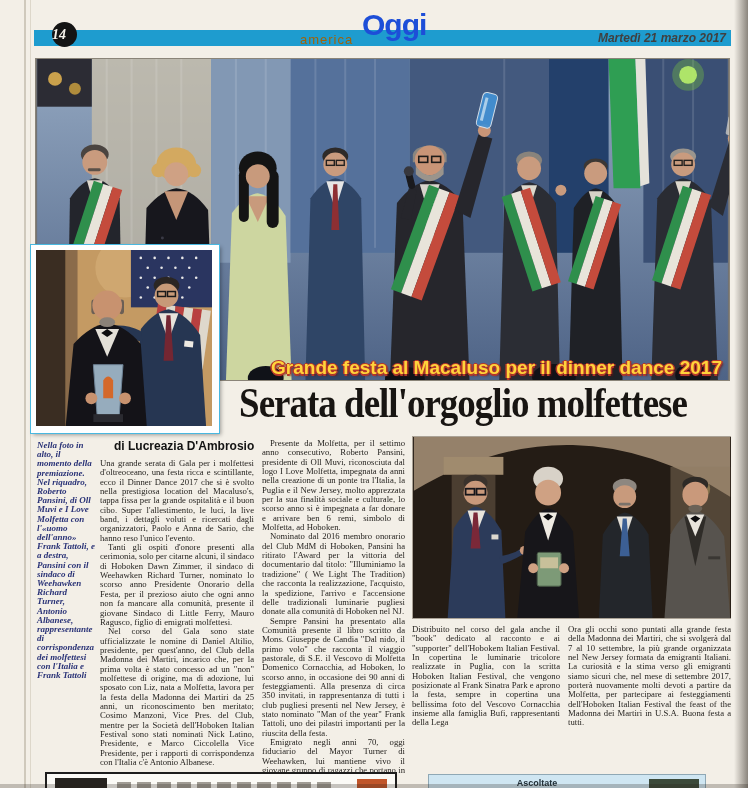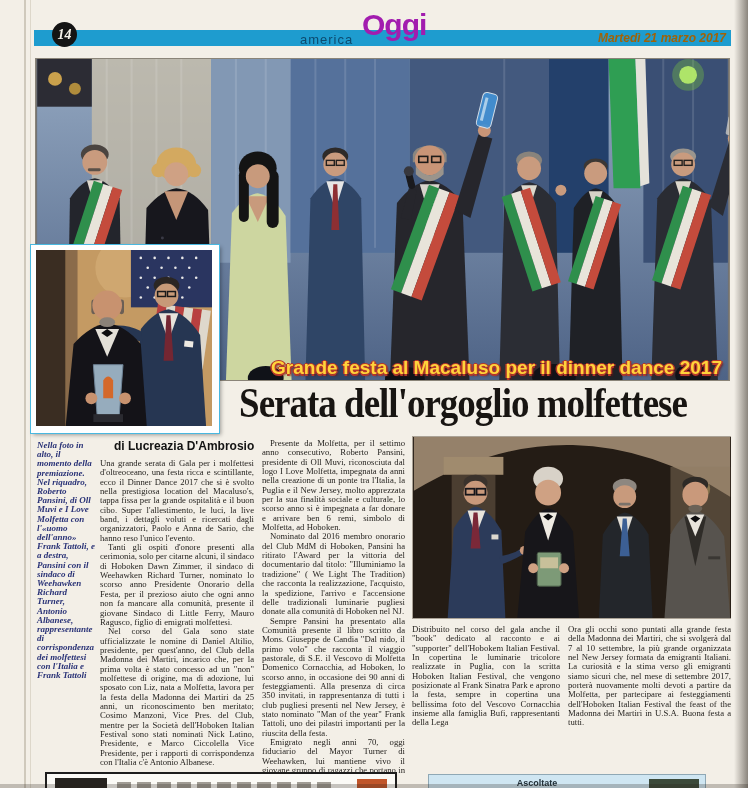--- a/index.html
+++ b/index.html
@@ -13,27 +13,27 @@
   .edge-left-1{position:absolute;left:24px;top:0;width:2px;height:100%;background:#cfc9bc;}
   .edge-left-2{position:absolute;left:30px;top:0;width:1px;height:100%;background:#ddd7ca;}
   .edge-right{position:absolute;right:0;top:0;width:14px;height:100%;
     background:linear-gradient(to left, rgba(35,28,20,.5), rgba(35,28,20,0));}
   .edge-bottom{position:absolute;left:0;bottom:0;width:100%;height:4px;background:rgba(40,32,24,.25);}
 
   
   .band{position:absolute;left:34px;top:30px;width:697px;height:16px;background:#1e9ccf;}
   .page-badge{position:absolute;left:52px;top:22px;width:25px;height:25px;border-radius:50%;
     background:#141414;color:#f5f2ea;font:italic 700 14px "Liberation Serif",serif;
-    display:flex;align-items:center;justify-content:center;}
+    display:flex;align-items:center;justify-content:flex-start;}
   .section-name{position:absolute;left:100px;top:12px;font:italic 700 27px "Liberation Serif",serif;
     color:#1c1b19;letter-spacing:1px;}
   .masthead{position:absolute;left:300px;top:14px;width:180px;}
-  .masthead .prefix{position:absolute;left:0;top:18px;font:400 13px "Liberation Sans",sans-serif;color:#0c4a6e;letter-spacing:1px;}
-  .masthead .title{position:absolute;left:62px;top:-6px;font:700 30px "Liberation Sans",sans-serif;color:#a21caf;letter-spacing:-1px;}
-  .issue-date{position:absolute;right:22px;top:31px;font:italic 700 12px "Liberation Sans",sans-serif;color:#a16207;}
+  .masthead .prefix{position:absolute;left:0;top:18px;font:400 13px "Liberation Sans",sans-serif;color:#a16207;letter-spacing:1px;}
+  .masthead .title{position:absolute;left:62px;top:-6px;font:700 30px "Liberation Sans",sans-serif;color:#1d4ed8;letter-spacing:-1px;}
+  .issue-date{position:absolute;right:22px;top:31px;font:italic 700 12px "Liberation Sans",sans-serif;color:#404040;}
 
   
   .main-photo{position:absolute;left:35px;top:58px;width:695px;height:323px;background:#737373;
     border:1px solid #8a8478;box-sizing:border-box;overflow:hidden;}
   .photo-banner{position:absolute;left:232px;right:4px;bottom:1px;text-align:center;
     font:700 19px "Liberation Sans",sans-serif;color:#ffd43b;white-space:nowrap;
     text-shadow:-1.5px 0 #b5372a, 1.5px 0 #b5372a, 0 -1.5px #b5372a, 0 1.5px #b5372a, 2px 2px 2px rgba(110,20,10,.65);}
 
   
   .inset-photo{position:absolute;left:31px;top:245px;width:188px;height:188px;background:#ffffff;

